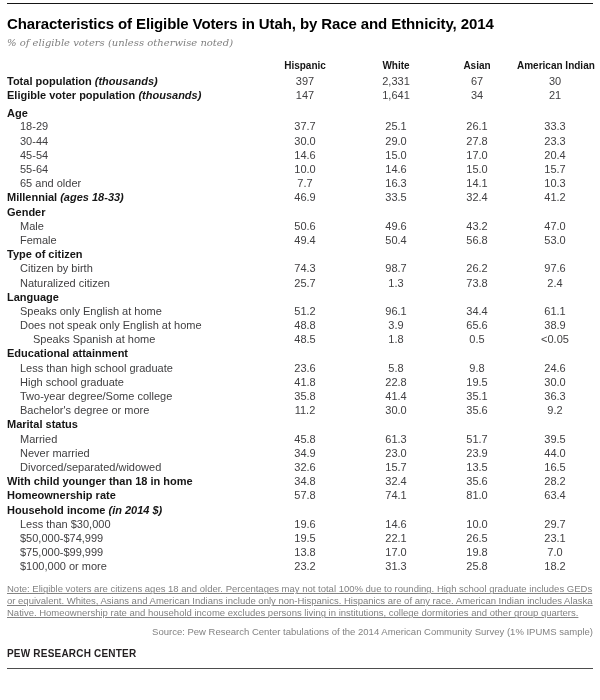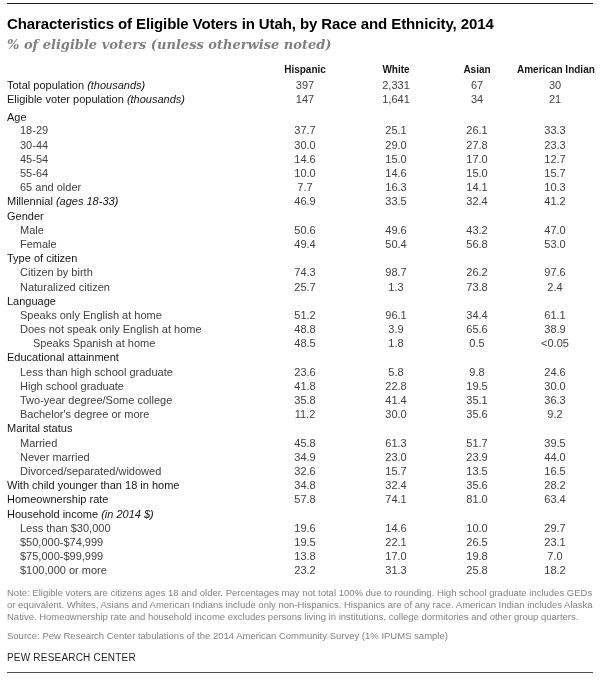--- a/index.html
+++ b/index.html
@@ -6,45 +6,45 @@
   body { width:600px; height:700px; font-family:"Liberation Sans", sans-serif; overflow:hidden; }
   .page { width:600px; height:700px; box-sizing:border-box; padding:0 7px; overflow:hidden; }
   .top-rule { border-top:1.5px solid #151515; margin-top:3px; }
   .bottom-rule { border-top:1.5px solid #4d4d4d; margin-top:9px; }
   h1.title {
     font-size:15px; font-weight:bold; color:#000000;
     margin:11px 0 4px 0; letter-spacing:-0.1px; line-height:18px;
   }
   .subtitle {
     font-family:"DejaVu Serif", serif; font-style:italic;
-    font-size:13px; color:#7f7f7f; margin:0 0 12px 0;font-weight:bold;
+    font-size:10px; color:#7f7f7f; margin:0 0 12px 0;
   }
   table.data { width:100%; border-collapse:collapse; table-layout:fixed; }
   th.col-head {
     font-size:10px; font-weight:bold; color:#161616; text-align:center;
     white-space:nowrap; padding:0 0 3px 0; vertical-align:bottom;
   }
   th.label-col { padding:0; }
   td { padding:0; font-size:11px; vertical-align:middle; }
   tr.row { height:14.2px; }
   tr.gap td { padding-top:5px; }
   td.label { color:#414042; white-space:nowrap; overflow:hidden; }
-  tr.section td.label, tr.bold td.label { font-weight:normal; color:#161616; }
+  tr.section td.label, tr.bold td.label { font-weight:bold; color:#161616; }
   td.label.ind1 { padding-left:13px; }
   td.label.ind2 { padding-left:26px; }
   .lbl-note { font-style:italic; }
   td.val { text-align:center; color:#414042; }
   .note {
-    font-size:9.5px; color:#828282; line-height:12px; margin-top:10px;
+    font-size:9.5px; color:#828282; line-height:12px; margin-top:10px;text-decoration:underline;
   }
   .source {
-    font-size:9.5px; color:#828282; line-height:12px; margin-top:7px;
+    font-size:9.5px; color:#828282; line-height:12px; margin-top:7px;text-align:right;
   }
   .brand {
-    font-size:10px; font-weight:normal; color:#231f20; letter-spacing:0.2px; margin-top:10px;
+    font-size:10px; font-weight:bold; color:#231f20; letter-spacing:0.2px; margin-top:10px;
   }
 </style>
 </head>
 <body>
 
 <div class="page">
   <div class="top-rule"></div>
 
   <h1 class="title">Characteristics of Eligible Voters in Utah, by Race and Ethnicity, 2014</h1>
   <div class="subtitle">% of eligible voters (unless otherwise noted)</div>
@@ -100,21 +100,21 @@
           <td class="val">30.0</td>
           <td class="val">29.0</td>
           <td class="val">27.8</td>
           <td class="val">23.3</td>
         </tr>
         <tr class="row item">
           <td class="label ind1"><span>45-54</span></td>
           <td class="val">14.6</td>
           <td class="val">15.0</td>
           <td class="val">17.0</td>
-          <td class="val">12.7</td>
+          <td class="val">20.4</td>
         </tr>
         <tr class="row item">
           <td class="label ind1"><span>55-64</span></td>
           <td class="val">10.0</td>
           <td class="val">14.6</td>
           <td class="val">15.0</td>
           <td class="val">15.7</td>
         </tr>
         <tr class="row item">
           <td class="label ind1"><span>65 and older</span></td>

